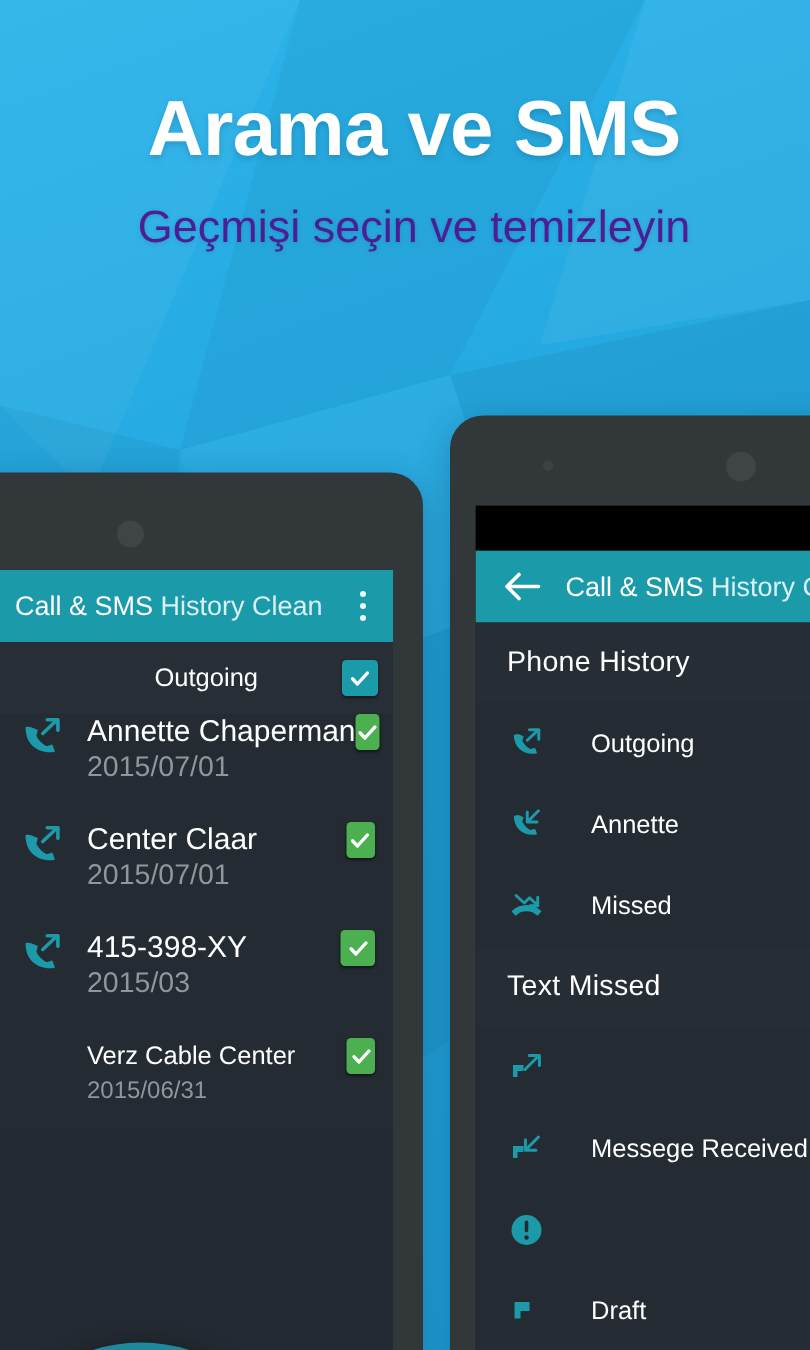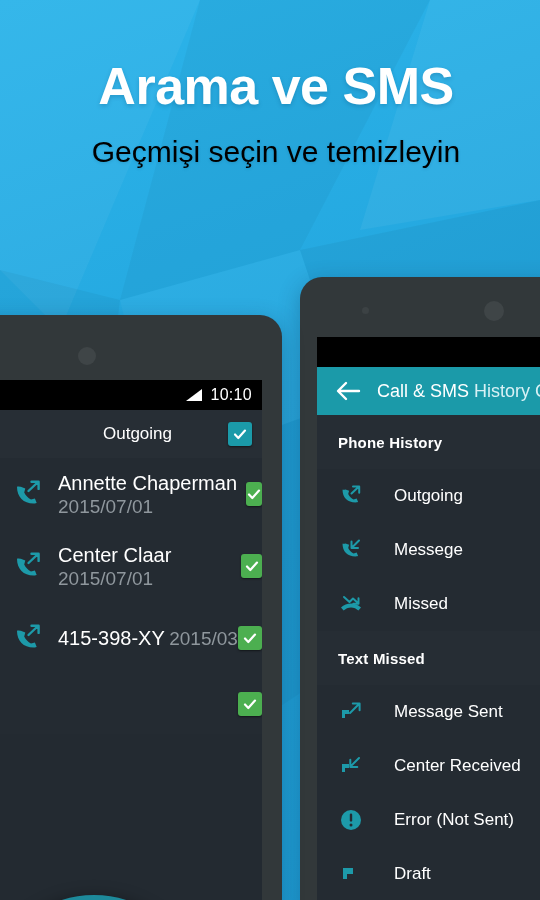--- a/index.html
+++ b/index.html
@@ -19,21 +19,21 @@
   #bg svg { position:absolute; inset:0; width:540px; height:900px; }
 
   
   .hero { position:absolute; left:12px; right:0; top:58px; text-align:center; z-index:5; }
   .hero h1 {
     color:#ffffff; font-size:52px; line-height:57px; font-weight:bold;
     letter-spacing:-0.5px; text-shadow:0 2px 4px rgba(0,60,100,.22);
   }
   .hero h1 .l2 { display:block; }
   .hero h2 {
-    margin-top:20px; color:#000000; font-size:30px; font-weight:normal;
+    margin-top:20px; color:#4c1d95; font-size:30px; font-weight:normal;
     letter-spacing:0px; text-shadow:0 1px 3px rgba(0,60,100,.18);
   }
 
   
   .phone { position:absolute; background:#32383a; z-index:10; }
   .phone .screen { position:absolute; overflow:hidden; background:#232a31; }
   .speaker { position:absolute; border-radius:50%; background:#3f4547; }
   .sensor  { position:absolute; border-radius:50%; background:#3c4244; }
 
   
@@ -88,21 +88,21 @@
   }
   .lp-header .lbl { color:#ffffff; font-size:17px; margin-left:103px; }
   .cb { width:24px; height:24px; border-radius:3px; margin-left:auto;
         display:flex; align-items:center; justify-content:center;
         box-shadow:0 1px 2px rgba(0,0,0,.5); }
   .cb.teal { background:#1b9aa9; }
   .cb.green { background:#4caf50; }
   .cb svg { width:16px; height:16px; }
 
   .lp-rows { background:#242b32; }
-  .lp-row { height:72px; display:flex; align-items:center; padding:0 0 0 0; position:relative; }
+  .lp-row { height:72px; display:flex; padding:0 12px 0 0; position:relative; }
   .lp-row .ic { width:34px; min-width:34px; margin-left:12px; color:#1d9aa9; }
   .lp-row .txt { margin-left:12px; }
   .lp-row .name { color:#ffffff; font-size:20px; line-height:24px; white-space:nowrap; }
   .lp-row .date { color:#8f979d; font-size:19px; line-height:23px; }
   .lp-row .name.small { font-size:17px; }
   .lp-row .date.small { font-size:16px; }
 
   
   #magnifier {
     position:absolute; left:-12px; top:515px; width:212px; height:212px;
@@ -111,21 +111,21 @@
     background:radial-gradient(circle at 35% 30%, rgba(255,255,255,.10), rgba(255,255,255,.03) 60%, rgba(0,0,0,.06));
     box-shadow:0 0 0 1px rgba(0,0,0,.55) inset, 0 4px 18px rgba(0,0,0,.45);
     overflow:hidden;
   }
 
   
   .rp-section {
     background:#262d34; height:54px; display:flex; align-items:center;
     padding-left:21px;
   }
-  .rp-section span { color:#ffffff; font-size:15px; font-weight:bold; letter-spacing:.2px; }
+  .rp-section span { color:#ffffff; font-size:19px; font-weight:normal; letter-spacing:.2px; }
   .rp-list { background:#242b32; }
   .rp-item { height:54px; display:flex; align-items:center; padding-left:21px; }
   .rp-item .ic { width:34px; min-width:34px; color:#1d9aa9; display:flex; align-items:center; }
   .rp-item .lbl { margin-left:22px; color:#ffffff; font-size:17px; white-space:nowrap; }
 
   svg { display:block; }
 </style>
 </head>
 <body>
 
@@ -186,21 +186,21 @@
         <span class="lbl">Outgoing</span>
       </div>
 
       <div class="rp-item">
         <span class="ic">
           <svg viewBox="0 0 26 26" width="26" height="26">
             <path d="M4.5 6.5c0 8 5 13 13 13 1.4 0 2.6-.4 2.6-.4l-1.4-3.6-3.1.9c-2.4-1.3-4.2-3.1-5.4-5.5l.9-3.1-3.6-1.4s-3 .9-3 .1z" fill="#1d9aa9"></path>
             <path d="M21 3.5 L13.8 10.7 M13.5 4.4 V11 H20" stroke="#1d9aa9" stroke-width="2" fill="none" stroke-linecap="round" stroke-linejoin="round"></path>
           </svg>
         </span>
-        <span class="lbl">Messege</span>
+        <span class="lbl">Annette</span>
       </div>
 
       <div class="rp-item">
         <span class="ic">
           <svg viewBox="0 0 26 26" width="26" height="26">
             <path d="M3 16.5c5.5-5.5 14.5-5.5 20 0l-2.6 3-3.4-2.3c-2.6-1-5.4-1-8 0L5.6 19.5z" fill="#1d9aa9"></path>
             <path d="M6 6 L11.5 11 L15 7.5 L20.5 12.5 M20.5 7.2 V12.8 H15.3" stroke="#1d9aa9" stroke-width="2" fill="none" stroke-linecap="round" stroke-linejoin="round"></path>
           </svg>
         </span>
         <span class="lbl">Missed</span>
@@ -212,68 +212,70 @@
     </div>
     <div class="rp-list">
 
       <div class="rp-item">
         <span class="ic">
           <svg viewBox="0 0 26 26" width="26" height="26">
             <path d="M4 11 h7 v4 h-4 v4 h-3 z" fill="#1d9aa9"></path>
             <path d="M12 14 L21 5 M14.8 4.6 H21.6 V11.3" stroke="#1d9aa9" stroke-width="2" fill="none" stroke-linecap="round" stroke-linejoin="round"></path>
           </svg>
         </span>
-        <span class="lbl">Message Sent</span>
       </div>
 
       <div class="rp-item">
         <span class="ic">
           <svg viewBox="0 0 26 26" width="26" height="26">
             <path d="M4 11 h7 v4 h-4 v4 h-3 z" fill="#1d9aa9"></path>
             <path d="M21 5 L12.6 13.4 M12.3 6.8 V13.9 H19.3" stroke="#1d9aa9" stroke-width="2" fill="none" stroke-linecap="round" stroke-linejoin="round"></path>
           </svg>
         </span>
-        <span class="lbl">Center Received</span>
+        <span class="lbl">Messege Received</span>
       </div>
 
       <div class="rp-item">
         <span class="ic">
           <svg viewBox="0 0 26 26" width="26" height="26">
             <circle cx="13" cy="13" r="10" fill="#1d9aa9"></circle>
             <rect x="11.8" y="6.6" width="2.4" height="8" rx="1.2" fill="#242b32"></rect>
             <circle cx="13" cy="18" r="1.5" fill="#242b32"></circle>
           </svg>
         </span>
-        <span class="lbl">Error (Not Sent)</span>
       </div>
 
       <div class="rp-item">
         <span class="ic">
           <svg viewBox="0 0 26 26" width="26" height="26">
             <path d="M5 7 h10 v6 h-6 v5 h-4 z" fill="#1d9aa9"></path>
           </svg>
         </span>
         <span class="lbl">Draft</span>
       </div>
     </div>
 
   </div>
 </div>
 
 <div class="phone" id="phone-left">
   <div class="speaker"></div>
   <div class="screen">
 
-    <div class="statusbar">
-      <span class="sig">
+
+    <div class="toolbar">
+      <div class="title">
+        <b>Call &amp; SMS</b><span> History Clean</span>
+      </div>
+      <div class="overflow">
           <i></i>
-        </span>
-      <span class="clock">10:10</span>
-    </div>
-
+          <i></i>
+          <i></i>
+        </div>
+    </div>
 
     <div class="lp-header">
       <span class="lbl">Outgoing</span>
       <span class="cb teal">
         <svg viewBox="0 0 16 16">
             <path d="M3 8.5 L6.3 12 L13 4.6" stroke="#ffffff" stroke-width="2.2" fill="none" stroke-linecap="round" stroke-linejoin="round"></path>
           </svg>
       </span>
     </div>
 
@@ -328,20 +330,24 @@
         </span>
         <span class="cb green">
           <svg viewBox="0 0 16 16">
               <path d="M3 8.5 L6.3 12 L13 4.6" stroke="#ffffff" stroke-width="2.2" fill="none" stroke-linecap="round" stroke-linejoin="round"></path>
             </svg>
         </span>
       </div>
 
       <div class="lp-row" style="height:60px">
         <span class="ic"></span>
+        <span class="txt">
+          <span class="name small">Verz Cable Center</span>
+          <span class="date small">2015/06/31</span>
+        </span>
         <span class="cb green">
           <svg viewBox="0 0 16 16">
               <path d="M3 8.5 L6.3 12 L13 4.6" stroke="#ffffff" stroke-width="2.2" fill="none" stroke-linecap="round" stroke-linejoin="round"></path>
             </svg>
         </span>
       </div>
 
     </div>
 
     <div id="magnifier">

